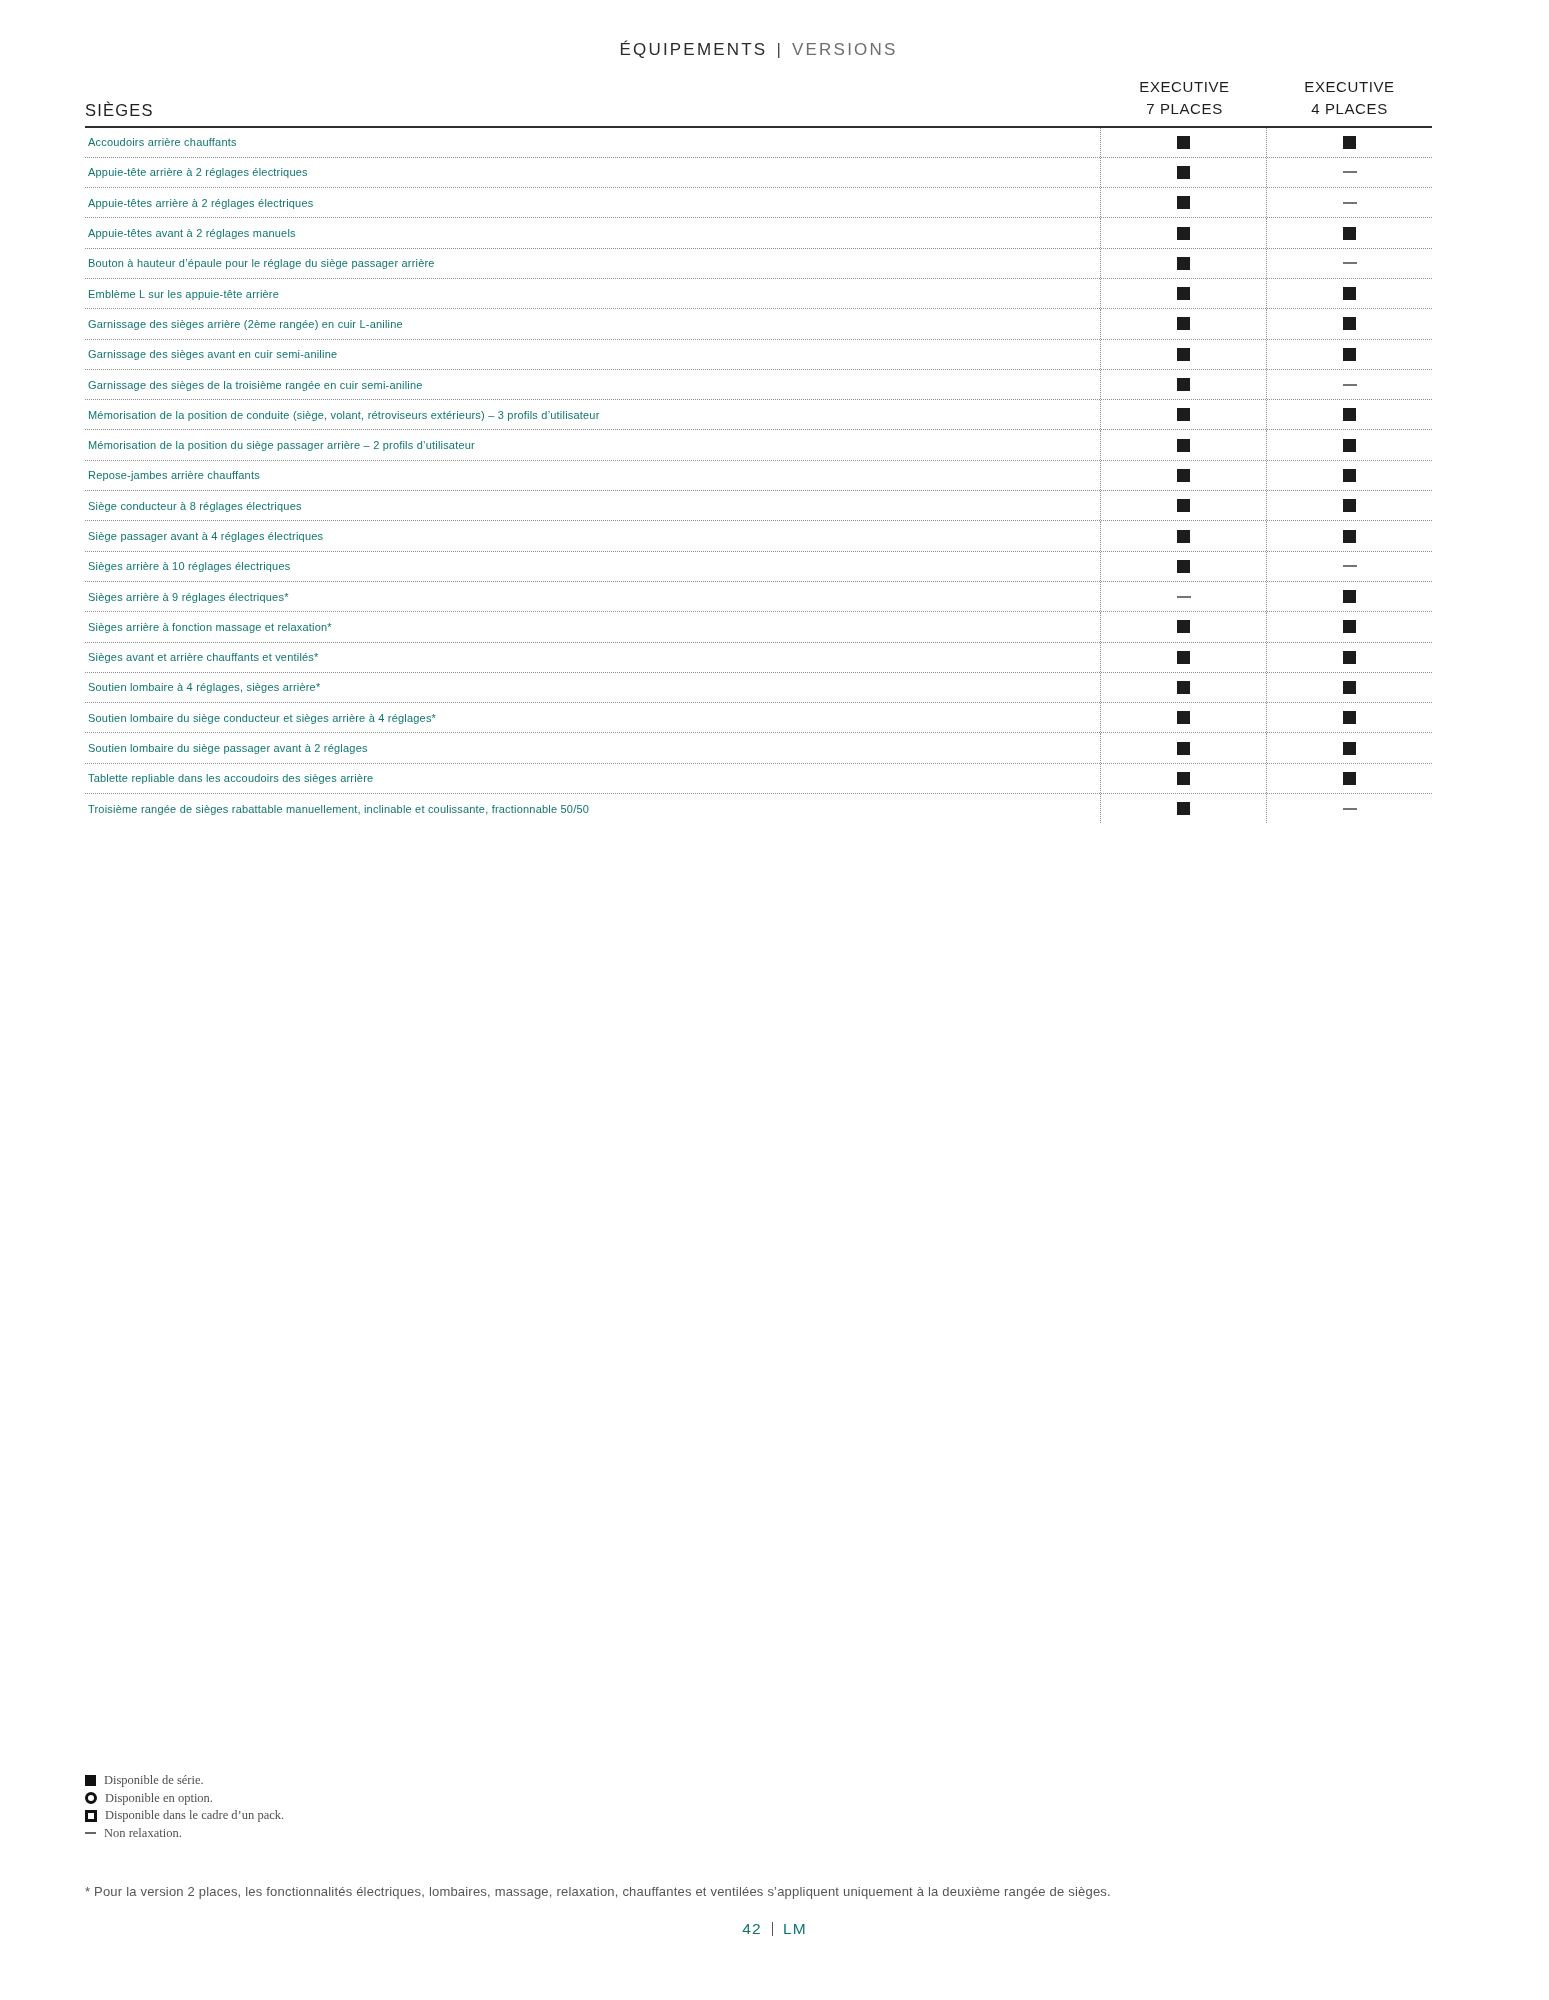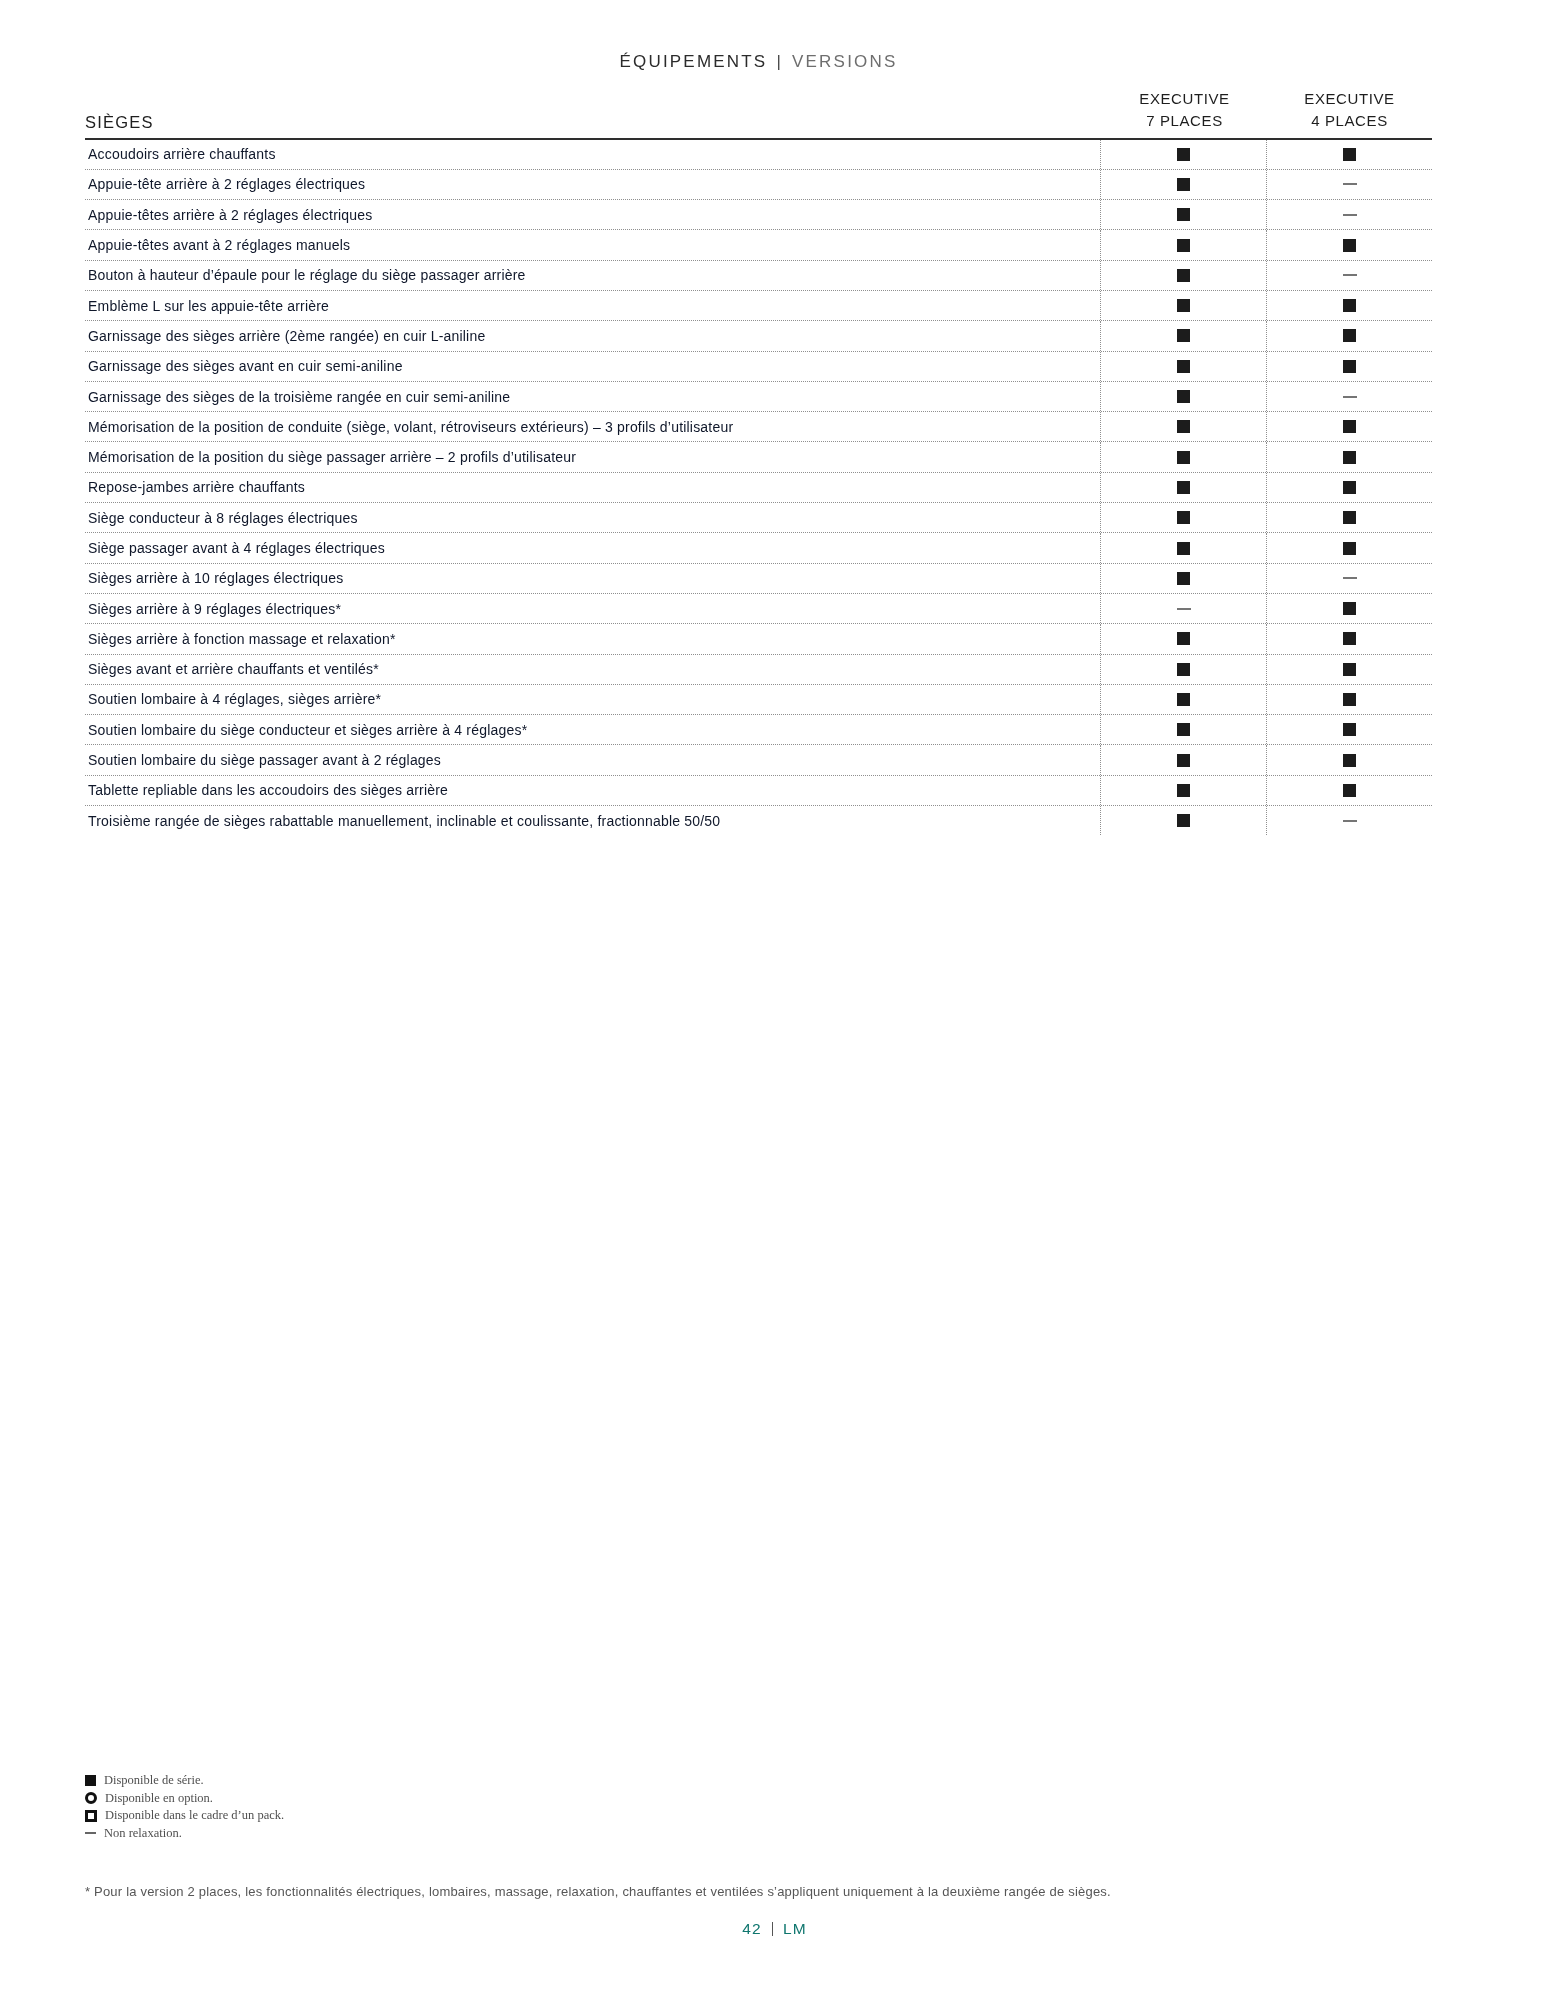--- a/index.html
+++ b/index.html
@@ -1,33 +1,33 @@
 <!DOCTYPE html>
 <html><head>
 <meta charset="utf-8">
 <style>
   html,body { margin:0; padding:0; background:#ffffff; }
   .page {
     position:relative; width:1549px; height:2000px; background:#ffffff;
     font-family:"Liberation Sans","DejaVu Sans",sans-serif; overflow:hidden;
     color:#333;
   }
-  .content { position:absolute; left:85px; top:52px; width:1347px; }
+  .content { position:absolute; left:85px; top:40px; width:1347px; }
 
   .page-title { text-align:center; font-size:17px; letter-spacing:2.2px; color:#2b2b2b; margin-bottom:16px; white-space:nowrap; }
   .page-title .sep { margin:0 9px; color:#4a4a4a; }
   .page-title .secondary { color:#6e6e6e; }
 
   .table-head { display:flex; align-items:flex-end; border-bottom:2.5px solid #2e2e2e; padding-bottom:6px; }
   .head-section { flex:1; font-size:16.5px; letter-spacing:1.2px; color:#1e1e1e; }
   .head-col { width:165px; text-align:center; font-size:15px; line-height:1.45; color:#1e1e1e; letter-spacing:0.6px; }
 
   .t-row { display:flex; align-items:stretch; height:29.3px; border-bottom:1px dotted #8f8f8f; }
   .t-row:last-child { border-bottom:none; }
-  .t-label { flex:1; display:flex; align-items:center; font-size:14px; color:#0f172a; letter-spacing:0.2px; padding-left:3px; }
+  .t-label { flex:1; display:flex; align-items:center; font-size:11px; color:#0f766e; letter-spacing:0.2px; padding-left:3px; }
   .t-cell { width:165px; display:flex; align-items:center; justify-content:center; border-left:1px dotted #8f8f8f; }
   .sq { width:13px; height:13px; background:#1c1c1c; }
   .dash { width:14px; height:2px; background:#757575; }
 
   .legend { position:absolute; left:85px; top:1772px; }
   .legend-item { display:flex; align-items:center; height:17.5px; font-size:12.5px; color:#4f4f4f;font-family:Liberation Serif, serif; }
   .lg { flex:none; margin-right:8px; display:inline-block; }
   .lg-filled { width:11px; height:11px; background:#111; }
   .lg-circle { width:6px; height:6px; border:3px solid #111; border-radius:50%; }
   .lg-open   { width:6px; height:6px; border:3px solid #111; }

